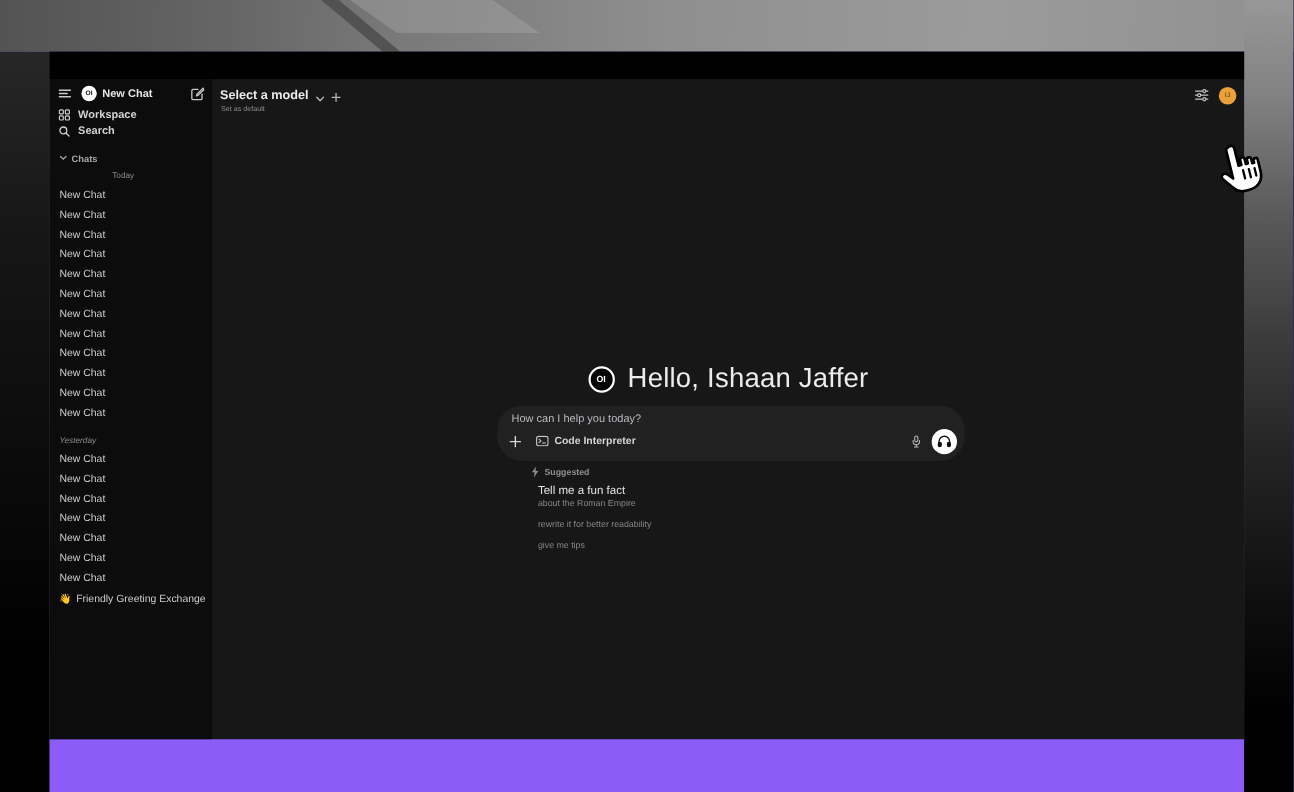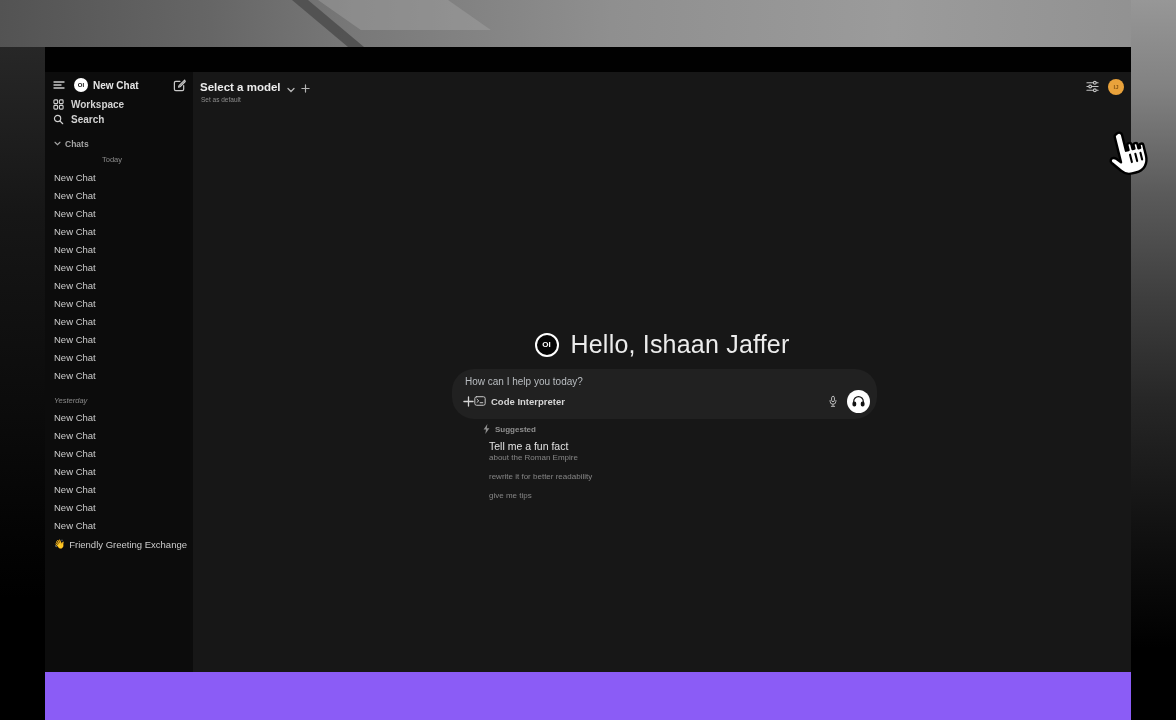--- a/index.html
+++ b/index.html
@@ -65,21 +65,21 @@
   .oi-logo.big{width:24px;height:24px;background:#050505;color:#fff;border:2px solid #fff;font-size:8px;}
   .greeting-text{font-size:25px;font-weight:500;color:#ececec;letter-spacing:.2px;}
 
   .composer{position:absolute;left:259px;top:297px;width:425px;height:50px;background:#212121;
     border-radius:22px;}
   .composer-input{position:absolute;left:13px;top:7px;width:300px;background:transparent;border:none;
     outline:none;font-size:10px;color:#c8cbce;padding:0;}
   .composer-input::placeholder{color:#b9bdc1;opacity:1;}
   .composer-row{position:absolute;left:11px;right:7px;bottom:6px;height:24px;display:flex;align-items:center;}
   .comp-plus{color:#d6d6d6;}
-  .ci-chip{display:flex;align-items:center;gap:5px;cursor:pointer;}
+  .ci-chip{display:flex;align-items:center;gap:5px;margin-left:13px;cursor:pointer;}
   .ci-chip .icon{color:#c9c9c9;}
   .ci-label{font-size:9.5px;font-weight:600;color:#d6d6d6;}
   .comp-spacer{flex:1;}
   .mic{color:#b8b8b8;margin-right:9px;}
   .voice-btn{width:23px;height:23px;border-radius:50%;background:#fff;display:flex;align-items:center;
     justify-content:center;border:none;padding:0;cursor:pointer;}
   .voice-btn .icon{color:#111;}
 
   .suggested-label{position:absolute;left:290px;top:352px;display:flex;align-items:center;gap:5px;
     font-size:8px;font-weight:600;color:#8f8f8f;}

